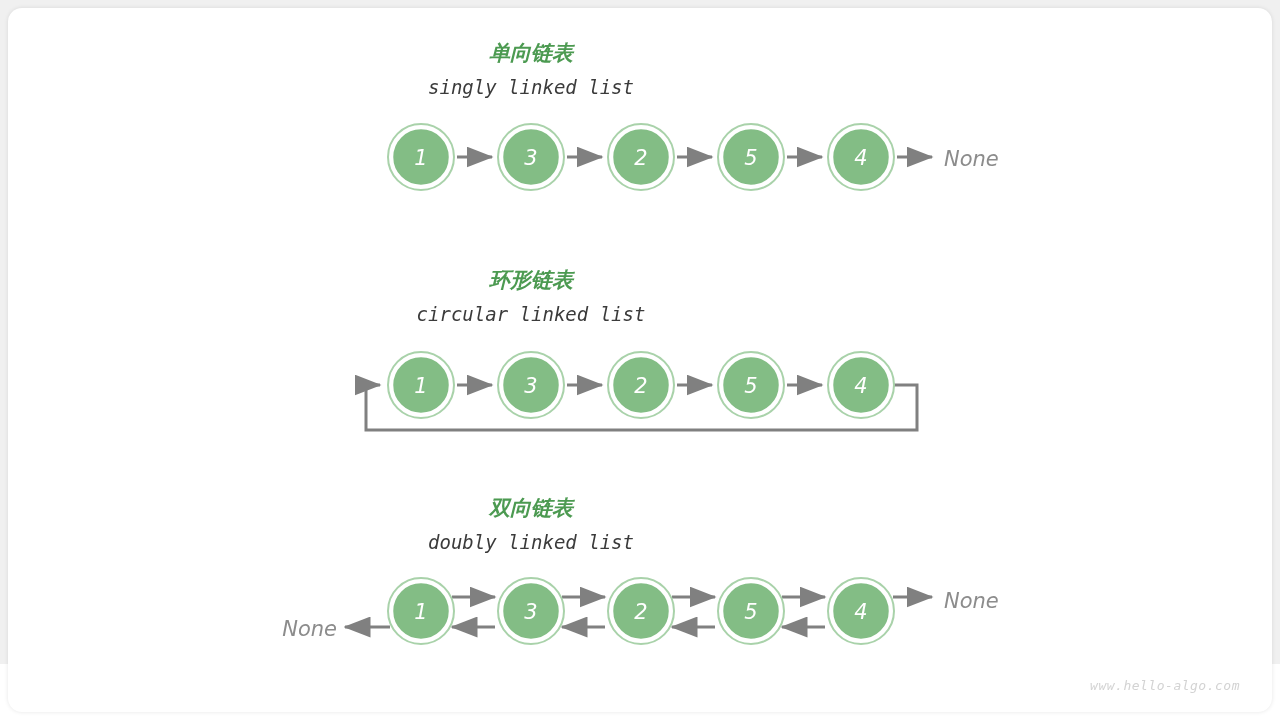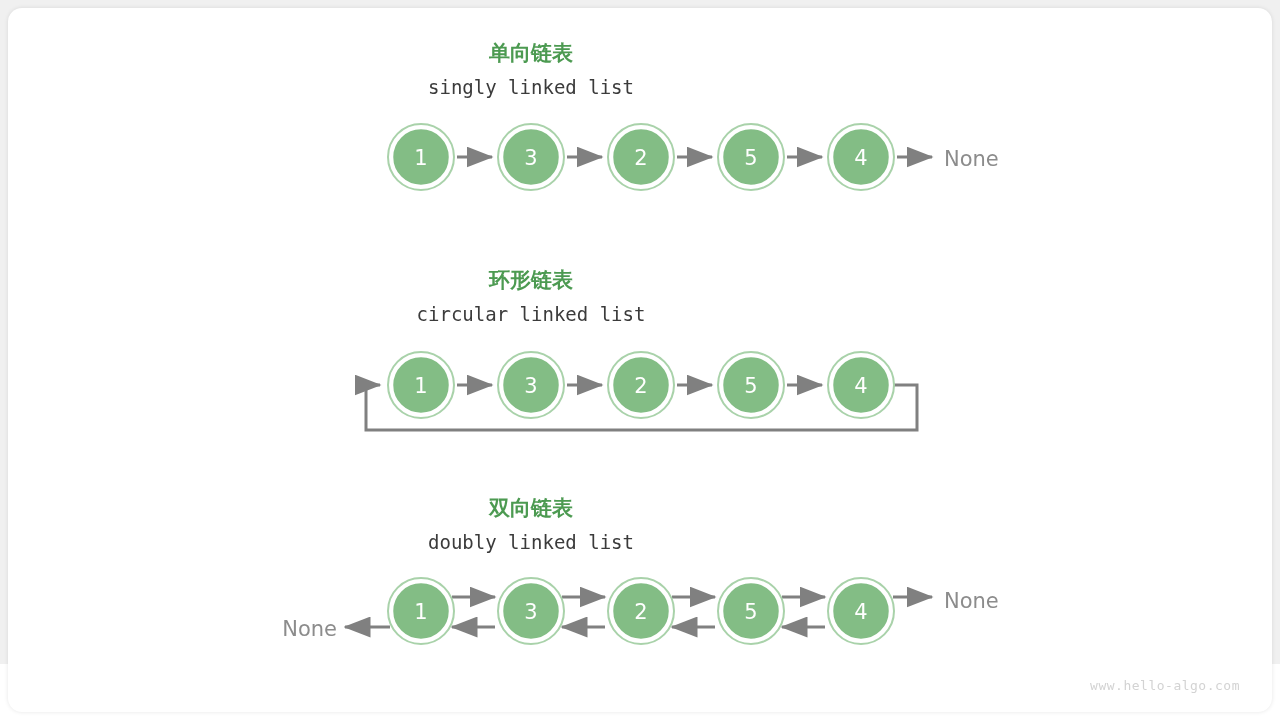--- a/index.html
+++ b/index.html
@@ -11,20 +11,21 @@
     width: 1280px;
     height: 720px;
     font-family: "DejaVu Sans", sans-serif;
     overflow: hidden;
   }
   #canvas {
     position: relative;
     width: 1280px;
     height: 664px;
     background: #f0f0f0;
+    font-style: italic;
   }
   .card {
     position: absolute;
     left: 8px;
     top: 8px;
     width: 1264px;
     height: 704px;
     background: #ffffff;
     border-radius: 14px;
     box-shadow: 0 0 4px rgba(0,0,0,0.10);

